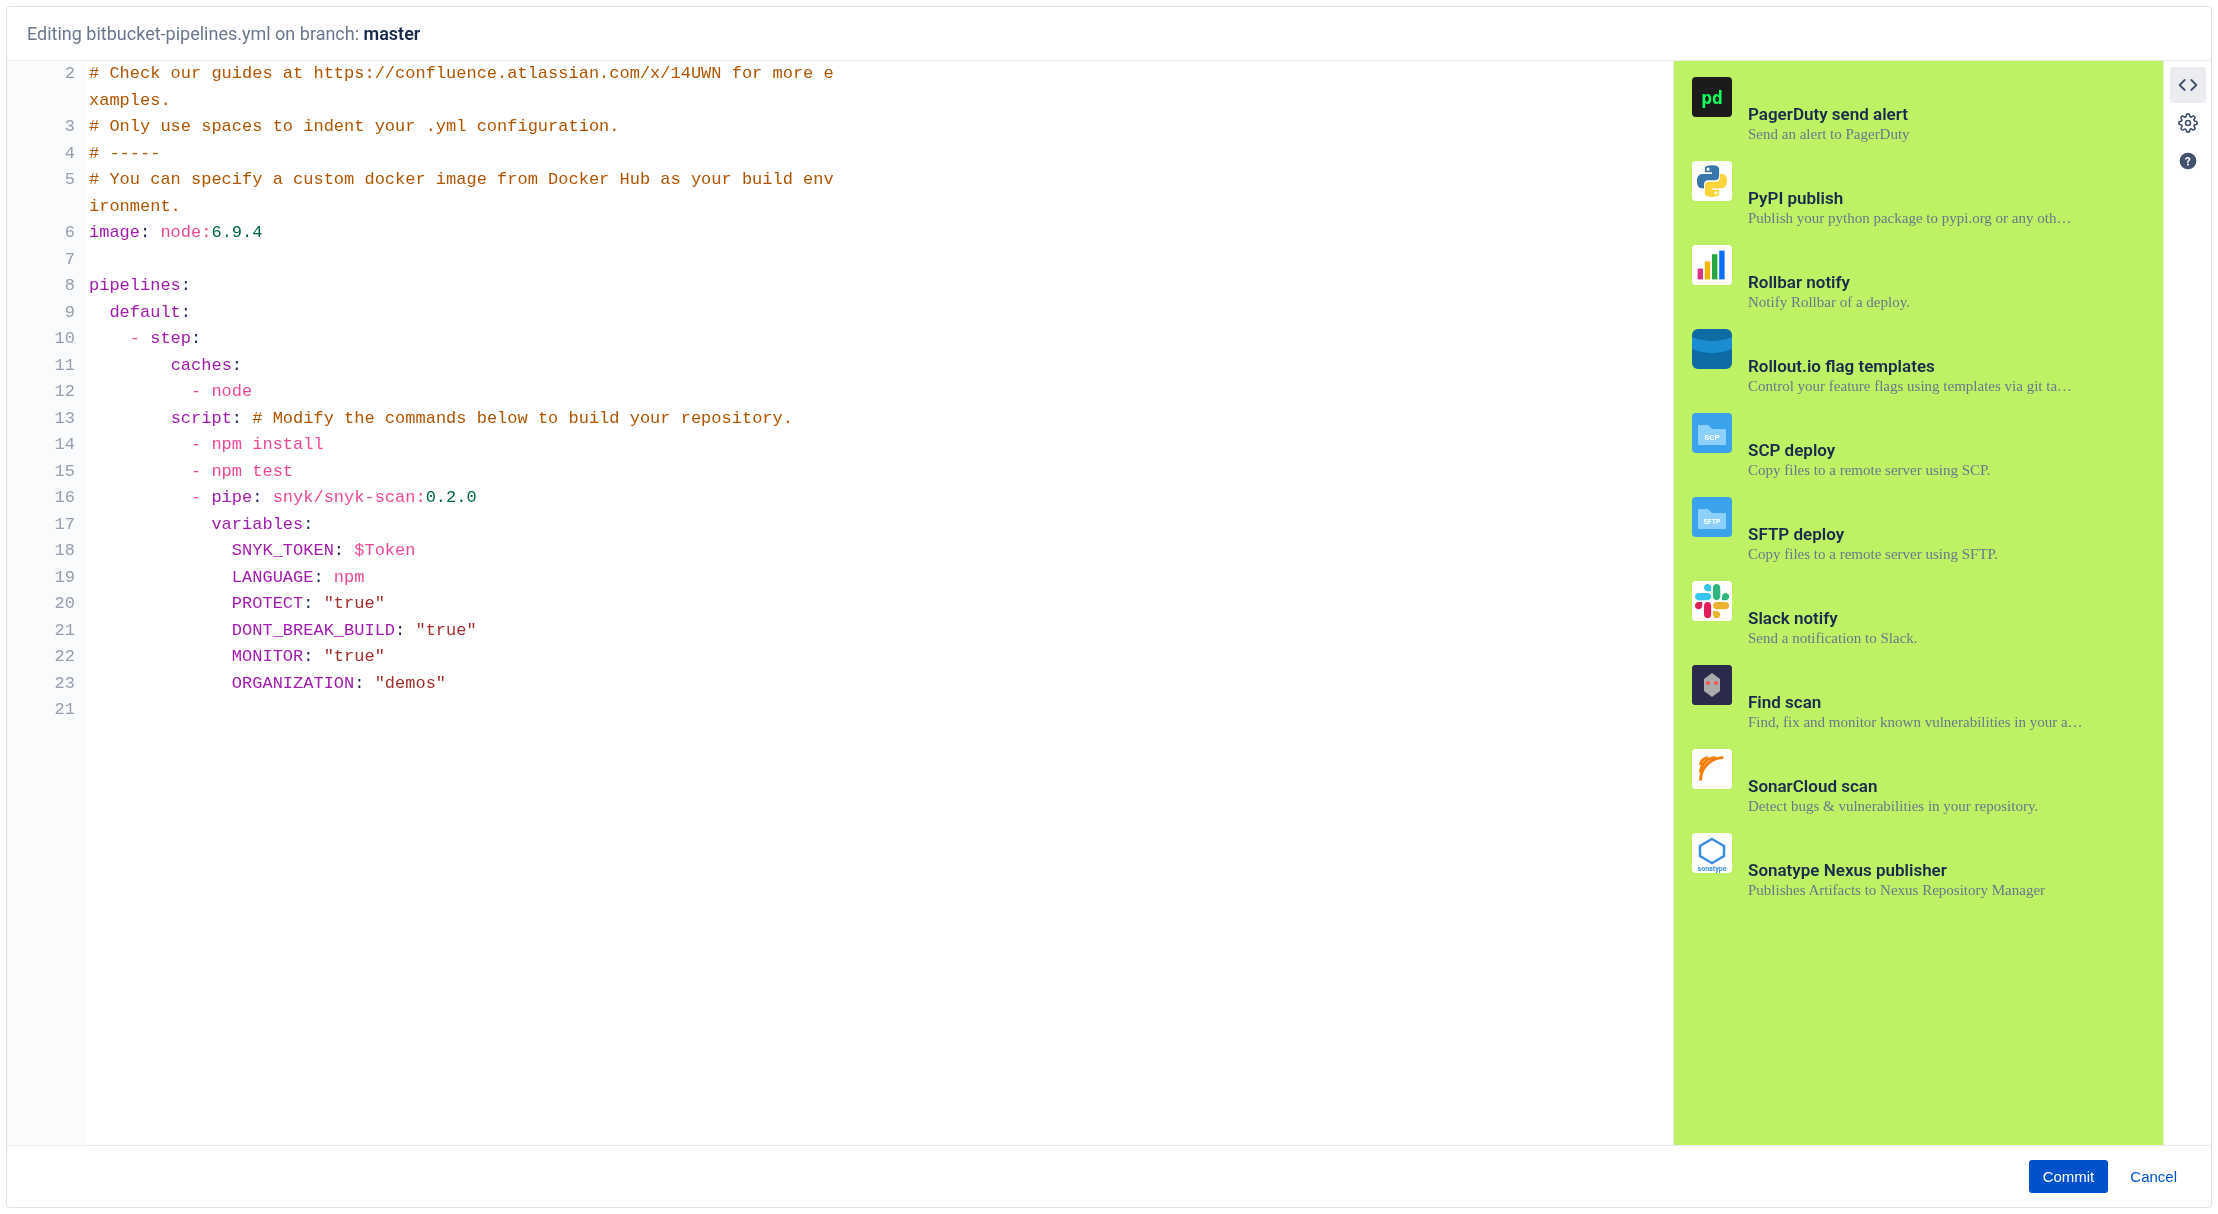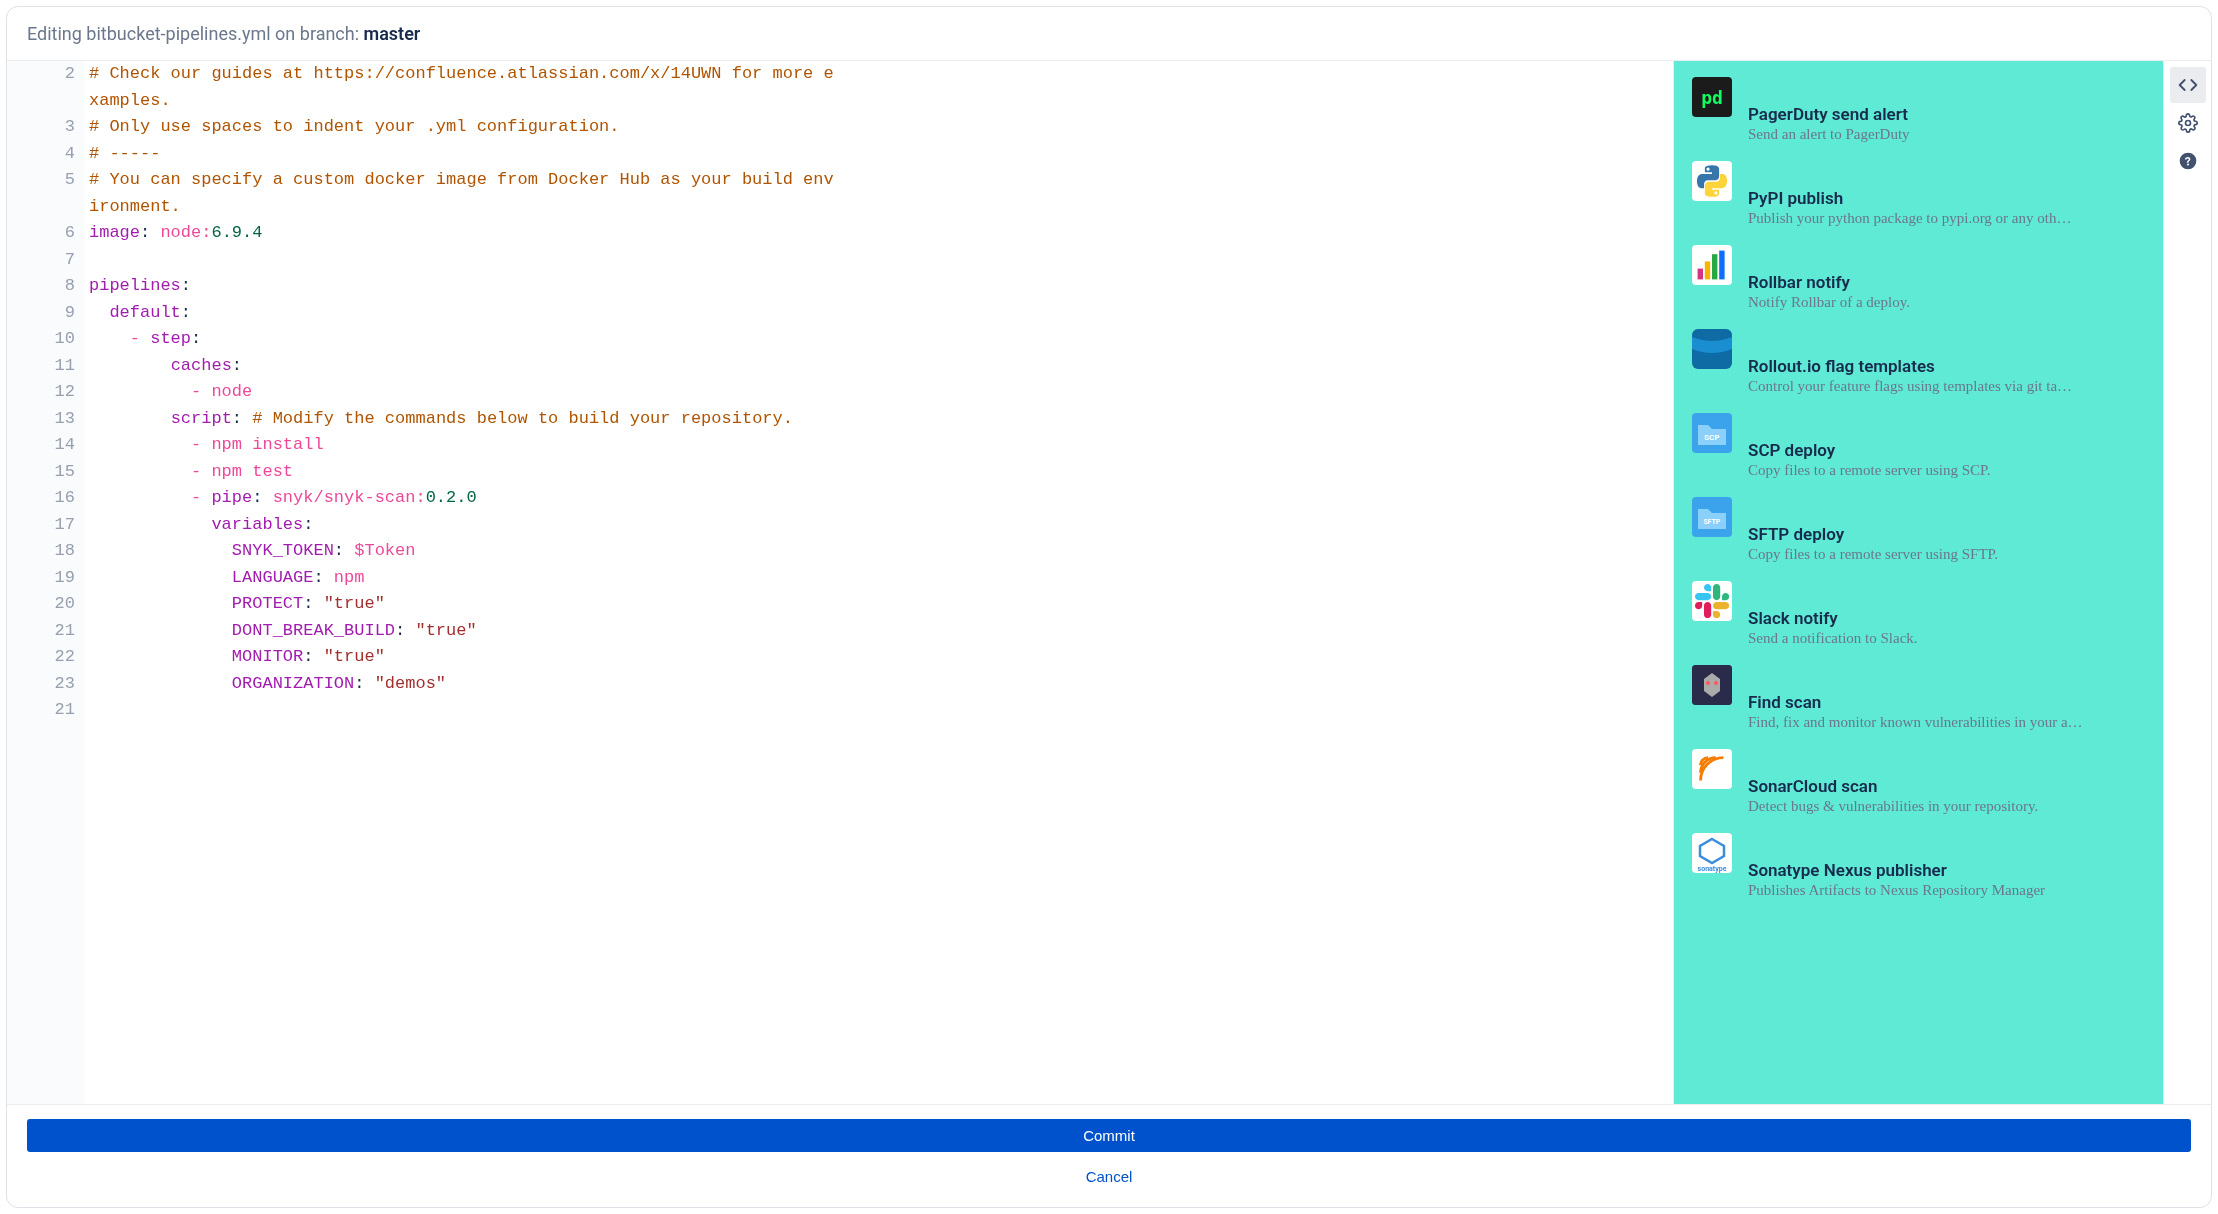--- a/index.html
+++ b/index.html
@@ -4,21 +4,21 @@
 <style>
 * { box-sizing: border-box; margin: 0; padding: 0; }
 body {
   font-family: -apple-system, BlinkMacSystemFont, "Segoe UI", Roboto, sans-serif;
   background: #fff;
   font-size: 14px;
   color: #172B4D;
 }
 .container {
   border: 1px solid #dfe1e6;
-  border-radius: 12px;
+  border-radius: 4px;
   margin: 6px;
   overflow: hidden;
   display: flex;
   flex-direction: column;
   height: calc(100vh - 12px);
 }
 .header {
   padding: 16px 20px;
   font-size: 18px;
   color: #6B778C;
@@ -54,21 +54,21 @@
 .c-value { color: #006644; }
 .c-string { color: #a22f2f; }
 .c-punct { color: #172B4D; }
 .c-plain { color: #ec4899; }
 
 .sidebar {
   width: 490px;
   border-left: 1px solid #ebecf0;
   overflow-y: auto;
   padding: 6px 0;
-  background: #5eead4;
+  background: #bef264;
 }
 .pipe-item {
   display: flex;
   align-items: flex-start;
   gap: 16px;
   padding: 8px 18px;
   cursor: pointer;
 }
 .pipe-icon {
   width: 40px;
@@ -114,21 +114,20 @@
   color: #42526E;
 }
 .tool-btn.active { background: #ebecf0; }
 
 .footer {
   border-top: 1px solid #ebecf0;
   padding: 14px 20px;
   display: flex;
   justify-content: flex-end;
   gap: 8px;
-  flex-direction: column;
 }
 .btn {
   padding: 8px 14px;
   border-radius: 3px;
   font-size: 15px;
   cursor: pointer;
   border: none;
 }
 .btn-primary { background: #0052CC; color: #fff; }
 .btn-link { background: transparent; color: #0052CC; }

